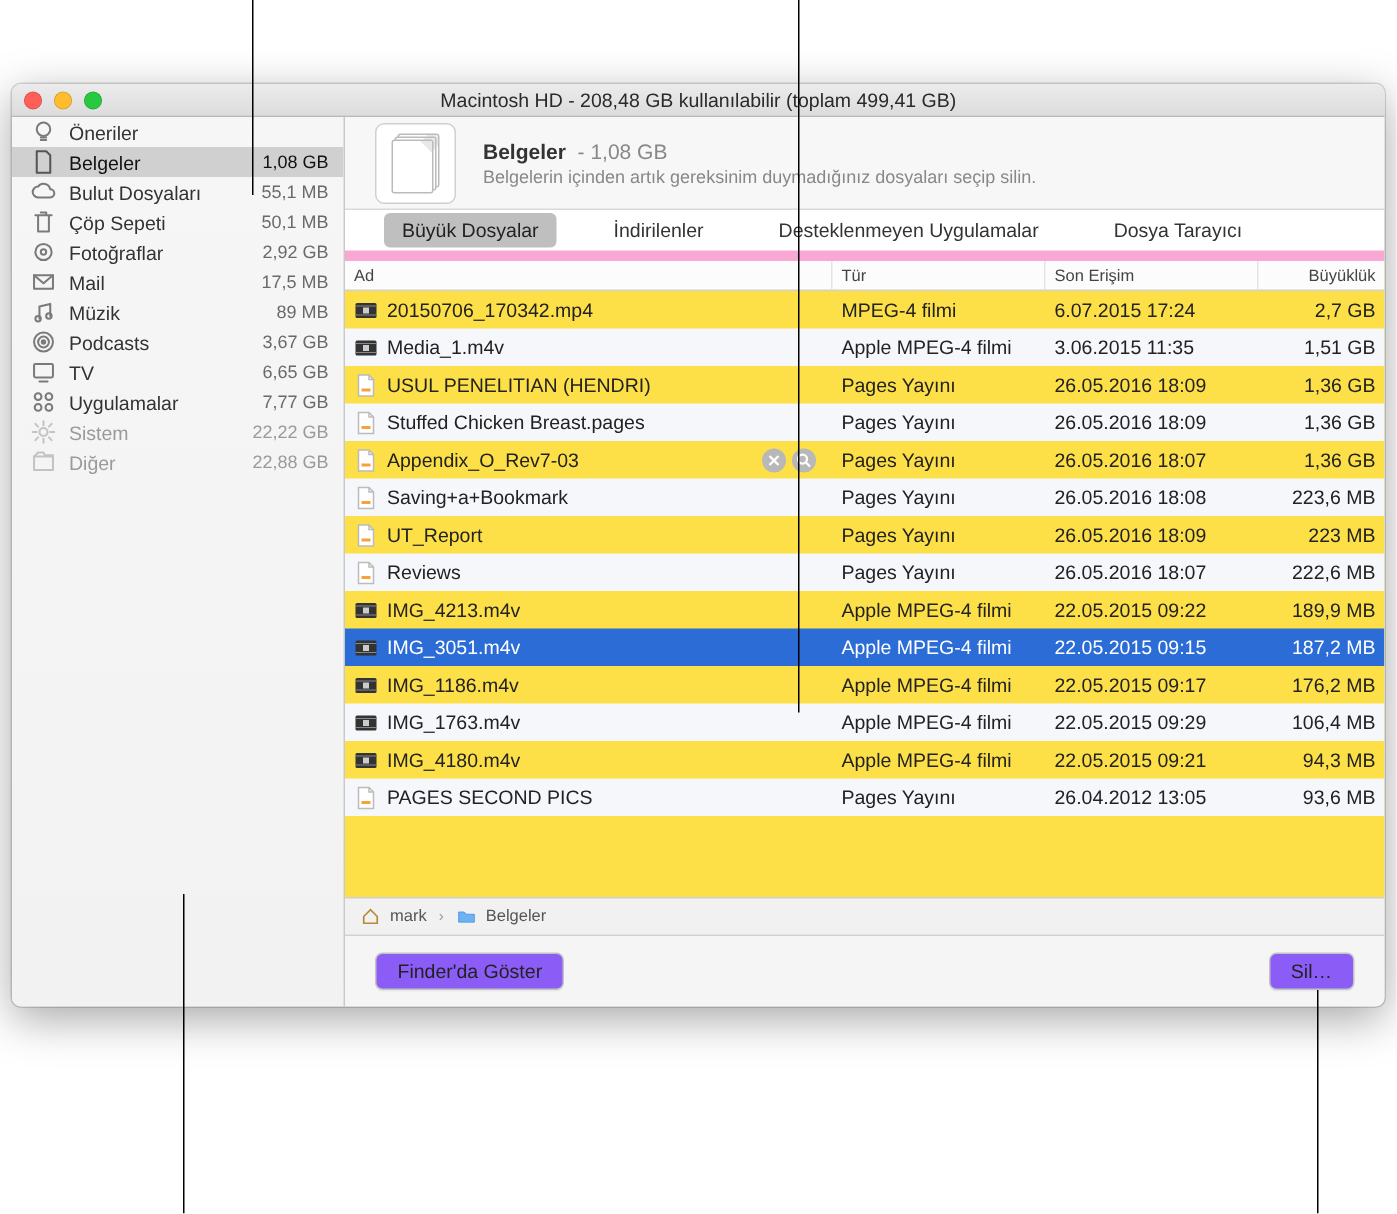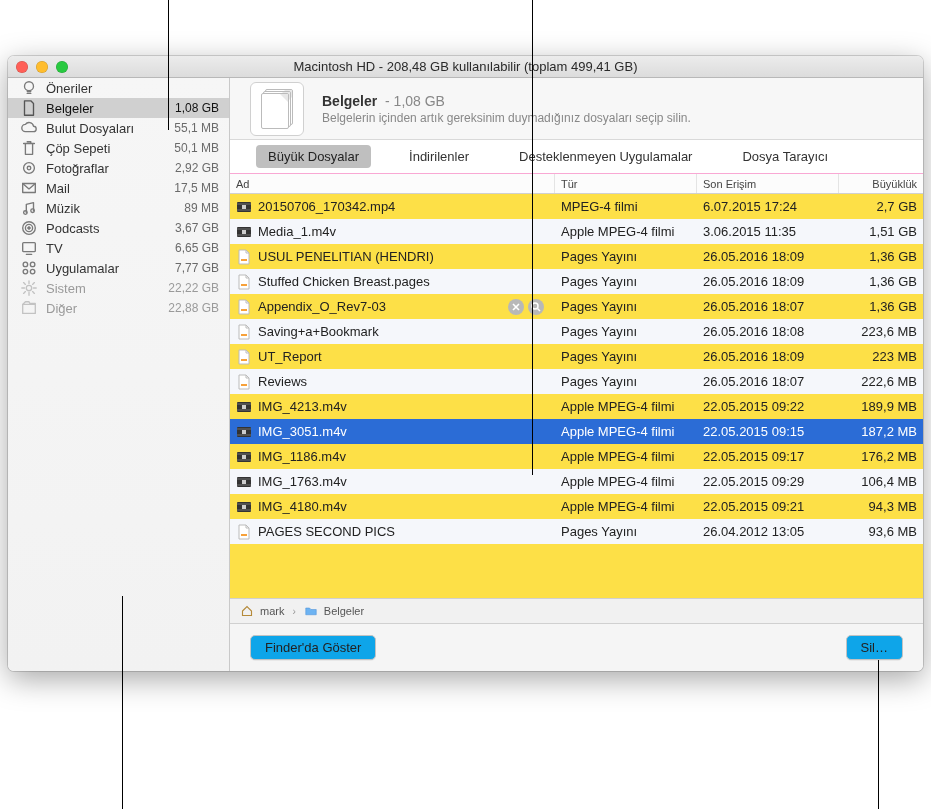--- a/index.html
+++ b/index.html
@@ -170,21 +170,21 @@
     margin-top: 2px;
   }
 
   
   .tabs {
     height: 34px;
     display: flex;
     align-items: center;
     gap: 26px;
     padding: 0 26px;
-    border-bottom: 1px solid #f9a8d4;
+    border-bottom: 7px solid #f9a8d4;
   }
   .tab {
     font-size: 13px;
     color: #333;
     padding: 4px 12px;
     border-radius: 4px;
     cursor: default;
   }
   .tab.active {
     background: #bfbfbf;
@@ -269,21 +269,21 @@
   .footer {
     height: 48px;
     border-top: 1px solid #d0d0d0;
     background: #f5f5f5;
     display: flex;
     align-items: center;
     padding: 0 20px;
     justify-content: space-between;
   }
   .btn {
-    background: #0ea5e9;
+    background: #8b5cf6;
     border: 1px solid #c2c2c2;
     border-radius: 5px;
     padding: 4px 14px;
     font-size: 13px;
     color: #222;
     box-shadow: 0 1px 0 rgba(0,0,0,0.05);
     cursor: default;
   }
 
   

